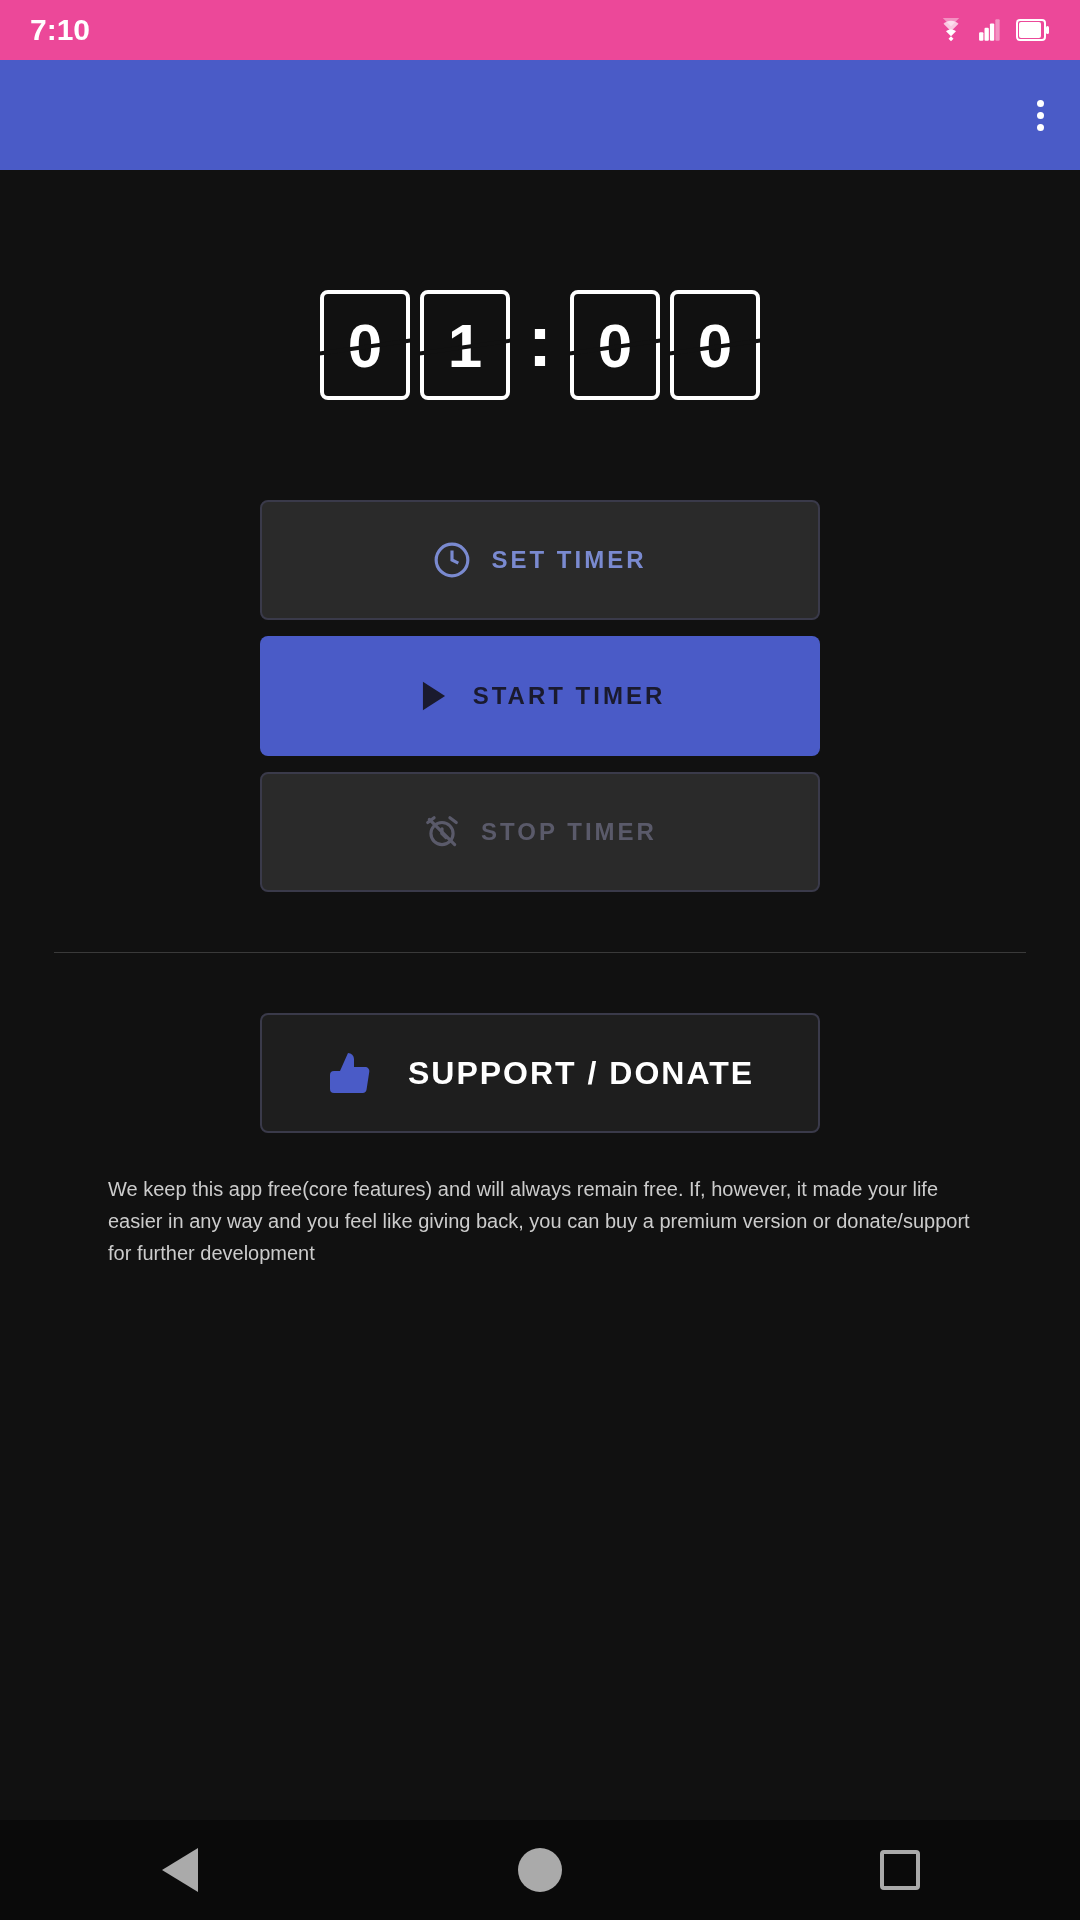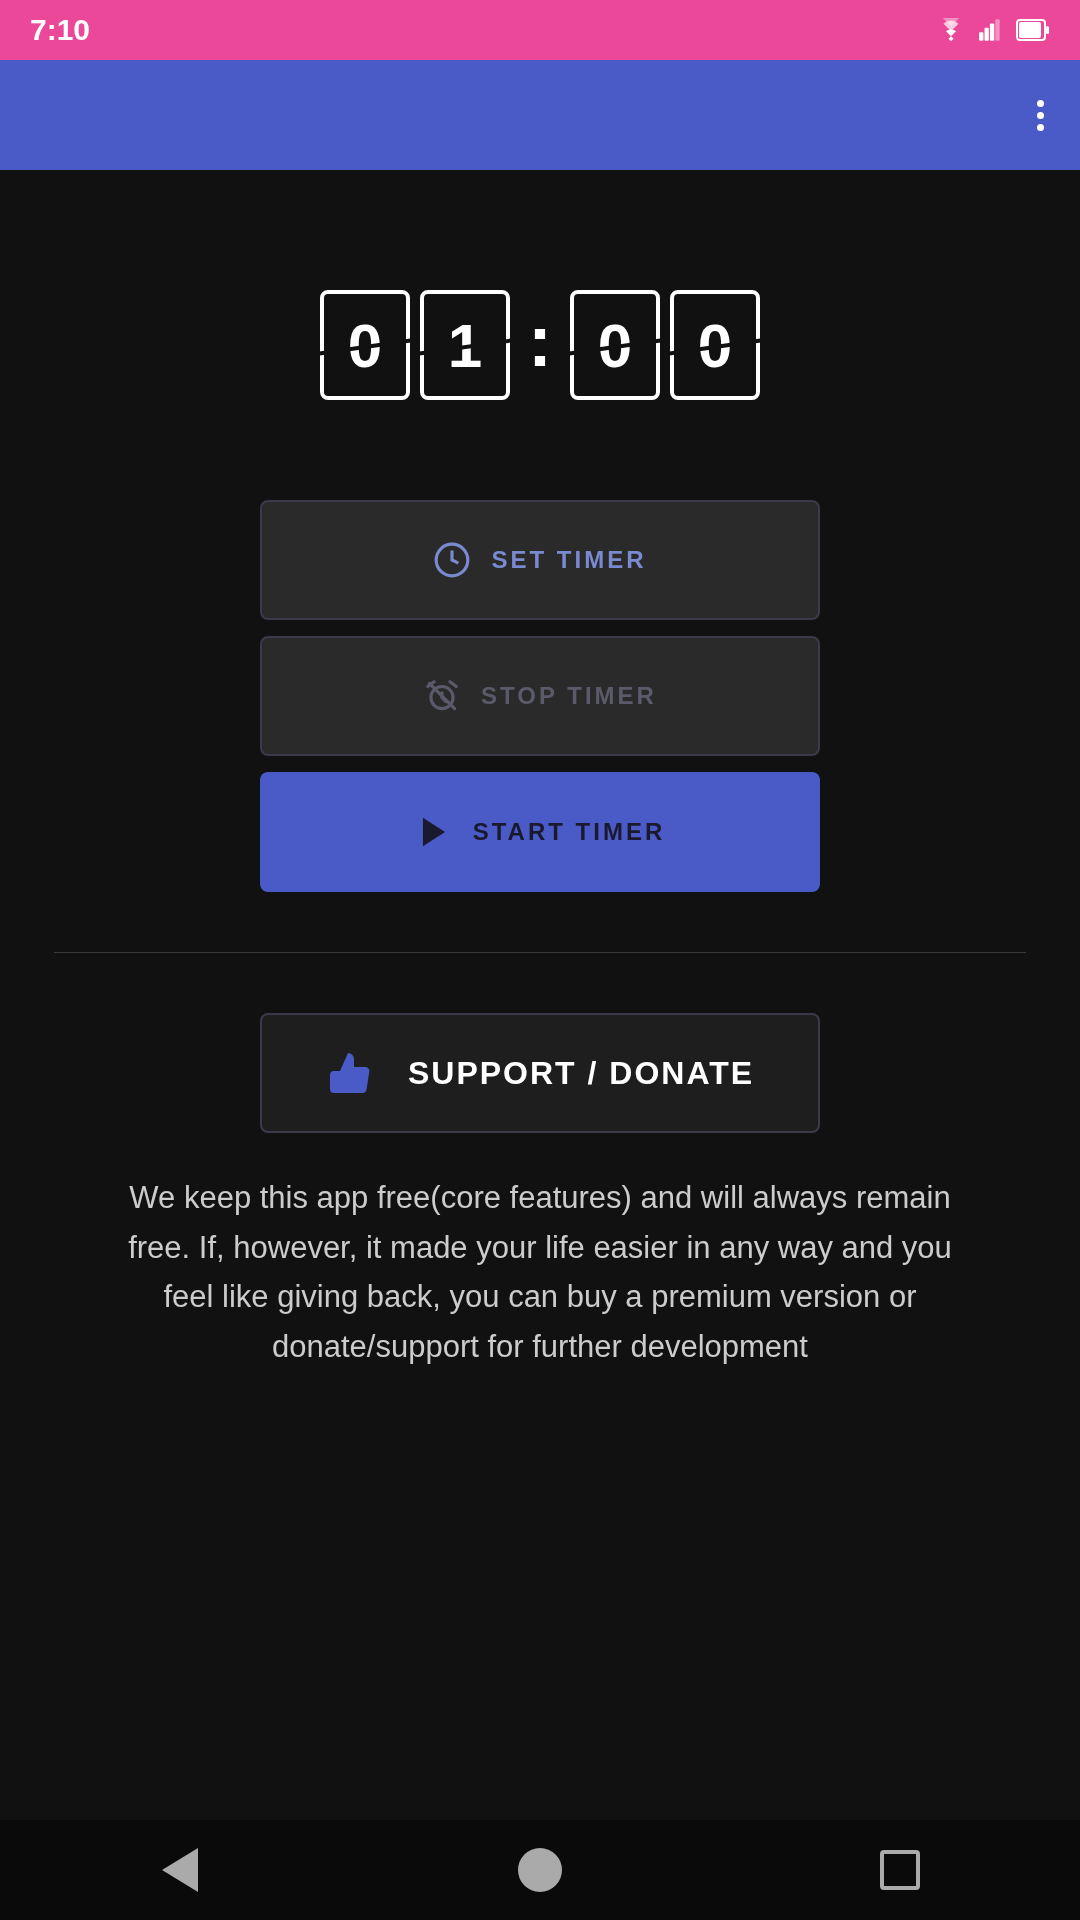--- a/index.html
+++ b/index.html
@@ -212,22 +212,22 @@
 
     .support-label {
       color: white;
       font-size: 32px;
       font-weight: bold;
       letter-spacing: 2px;
     }
 
     .support-text {
       color: #cccccc;
-      font-size: 31px;
-      text-align: center;
+      font-size: 20px;
+      text-align: left;
       line-height: 1.6;
     }
 
     
     .nav-bar {
       height: 100px;
       background-color: #0a0a0a;
       display: flex;
       align-items: center;
       justify-content: space-around;
@@ -332,40 +332,40 @@
 
     <button class="btn btn-set-timer">
 
       <svg class="clock-svg" viewBox="0 0 24 24" fill="none" stroke="#7a8ad0" stroke-width="2">
         <circle cx="12" cy="12" r="10"></circle>
         <polyline points="12 6 12 12 16 14"></polyline>
       </svg>
       <span>SET TIMER</span>
     </button>
 
+    <button class="btn btn-start-timer">
+
+      <svg width="38" height="38" viewBox="0 0 24 24" fill="#1a1a2e">
+        <polygon points="5,3 19,12 5,21"></polygon>
+      </svg>
+      <span>START TIMER</span>
+    </button>
+
     <button class="btn btn-stop-timer">
 
       <svg class="alarm-svg" viewBox="0 0 24 24" fill="none" stroke="#5a5a6a" stroke-width="2" stroke-linecap="round">
         <circle cx="12" cy="13" r="7"></circle>
         <line x1="12" y1="10" x2="12" y2="13"></line>
         <line x1="14.5" y1="15.5" x2="12" y2="13"></line>
         <line x1="4" y1="4" x2="20" y2="20" stroke="#5a5a6a" stroke-width="2"></line>
         <path d="M7 3l-4 3M17 3l4 3"></path>
       </svg>
       <span>STOP TIMER</span>
     </button>
 
-    <button class="btn btn-start-timer">
-
-      <svg width="38" height="38" viewBox="0 0 24 24" fill="#1a1a2e">
-        <polygon points="5,3 19,12 5,21"></polygon>
-      </svg>
-      <span>START TIMER</span>
-    </button>
-
   </div>
 
   <div class="divider"></div>
 
   <div class="support-section">
     <button class="btn-support">
 
       <svg width="48" height="48" viewBox="0 0 24 24" fill="#4a5bc7">
         <path d="M14 9V5a3 3 0 0 0-3-3l-4 9v11h11.28a2 2 0 0 0 2-1.7l1.38-9a2 2 0 0 0-2-2.3H14z"></path>
         <path d="M7 22H4a2 2 0 0 1-2-2v-7a2 2 0 0 1 2-2h3" fill="#4a5bc7"></path>

